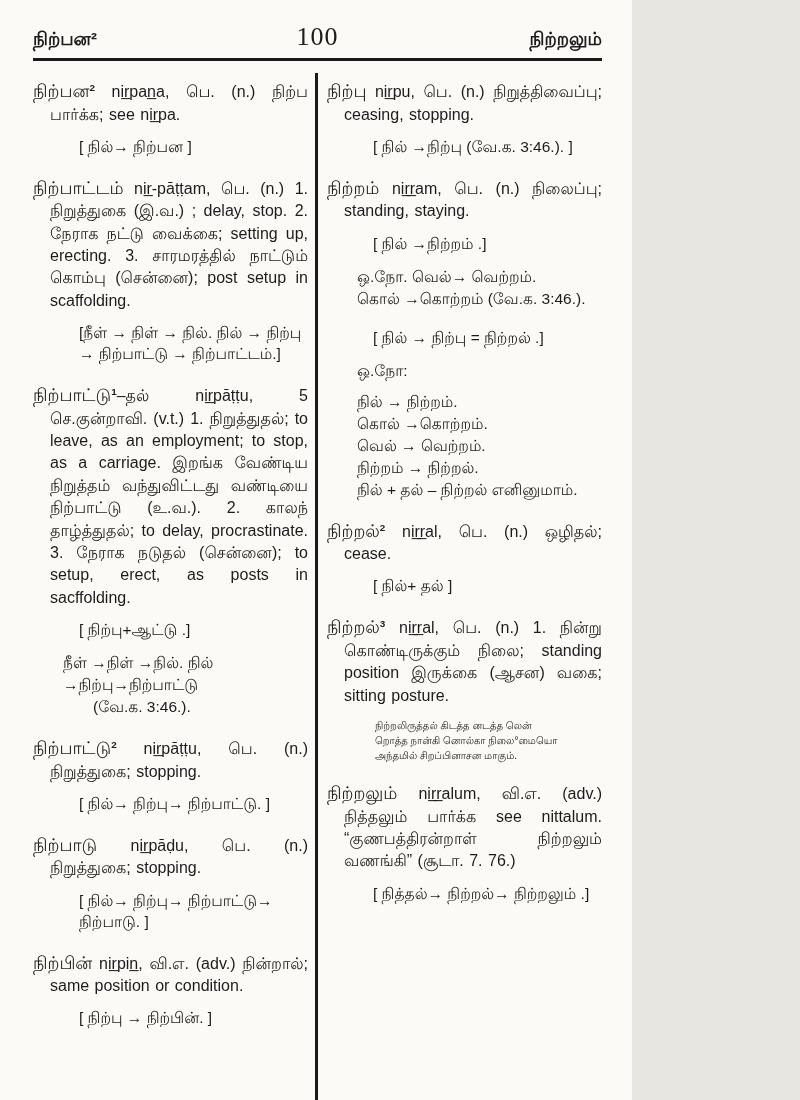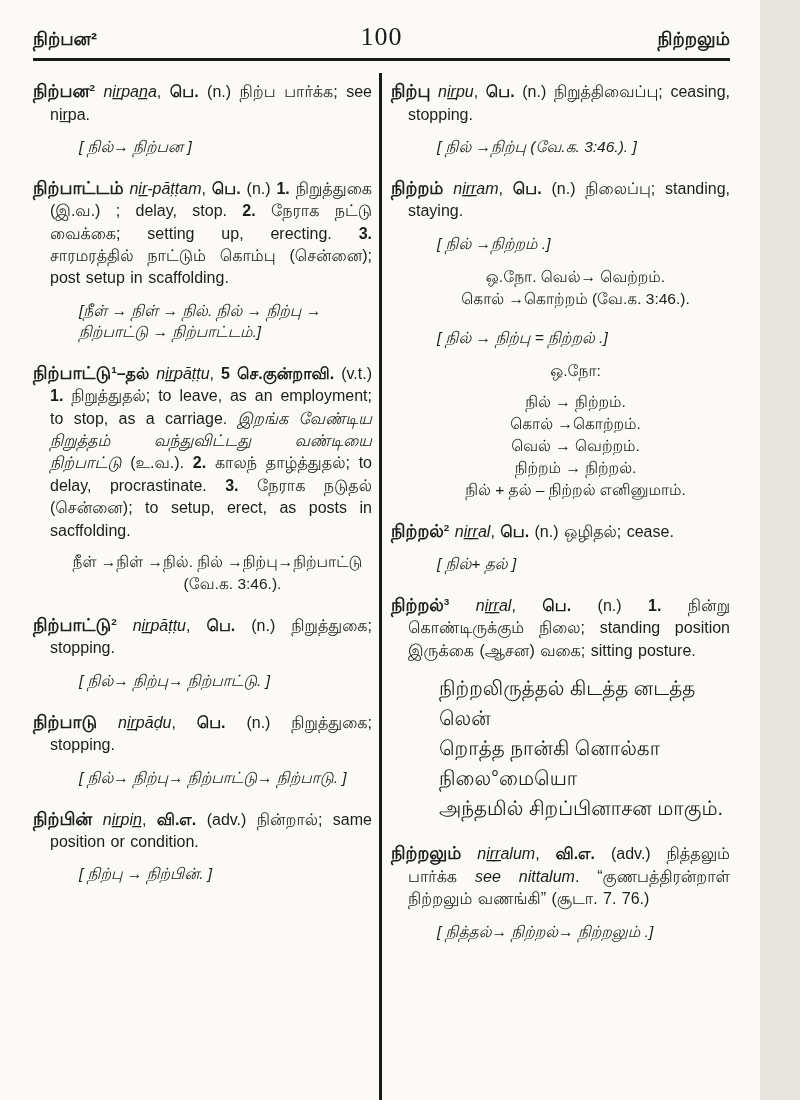--- a/index.html
+++ b/index.html
@@ -1,18 +1,18 @@
 <!DOCTYPE html>
 <html><head>
 <meta charset="utf-8">
 <style>
   html,body{margin:0;padding:0;background:#e8e6e0;}
   .page{
     position:relative;
-    width:760px;height:1100px;
+    width:632px;height:1100px;
     box-sizing:border-box;
     background:#fbfaf6;
     color:#1c1c1c;
     font-family:"Liberation Sans", sans-serif;
     padding:22px 30px 0 33px;
     display:flex;flex-direction:column;
     overflow:hidden;
   }
   
   .hdr{display:flex;align-items:baseline;margin-bottom:6px;}
@@ -27,35 +27,35 @@
   
   .entry{margin:0 0 18px 0;}
   .p-def{
     font-size:16px;line-height:1.40;
     text-align:justify;
     padding-left:17px;text-indent:-17px;
     margin:0 0 8px 0;
     word-spacing:1px;
   }
   .p-def .r-b:first-child{font-size:17.5px;}
-  .r-b{font-weight:bold;}
-  .r-i{font-style:italic;}
+  .r-b{font-weight:normal;}
+  .r-i{}
   .r-n{font-weight:normal;}
   .r-bs{font-weight:bold;font-size:62%;vertical-align:super;line-height:0;}
   .p-ety{
-    font-style:italic;font-size:15.5px;line-height:1.35;
+    font-size:15.5px;line-height:1.35;
     padding-left:46px;margin:11px 0 11px 0;
   }
   .p-deriv{
     font-size:15.5px;line-height:1.42;
-    padding-left:30px;margin:9px 0 9px 0;text-align:center;
+    padding-left:30px;margin:9px 0 9px 0;
   }
   .p-deriv .line.indent{padding-left:30px;}
   .p-quote{
-    font-size:20px;line-height:1.5;
+    font-size:10px;line-height:1.5;
     padding-left:48px;margin:11px 0 11px 0;
   }
 </style>
 </head>
 <body>
 
 <div class="page">
 
   <div class="hdr">
     <span class="gw">நிற்பன²</span>
@@ -70,20 +70,21 @@
         <article class="entry">
           <div class="p-def"><span class="r-b">நிற்பன</span><span class="r-bs">2</span><span class="r-n"> </span><span class="r-i">nir̲pan̲a</span><span class="r-n">, </span><span class="r-b">பெ.</span><span class="r-n"> (n.) நிற்ப பார்க்க; see nir̲pa.</span></div>
           <div class="p-ety">[ நில்→  நிற்பன ]</div>
         </article>
         <article class="entry">
           <div class="p-def"><span class="r-b">நிற்பாட்டம்</span><span class="r-n"> </span><span class="r-i">nir̲-pāṭṭam</span><span class="r-n">, </span><span class="r-b">பெ.</span><span class="r-n"> (n.) </span><span class="r-b">1.</span><span class="r-n"> நிறுத்துகை (இ.வ.) ; delay, stop. </span><span class="r-b">2.</span><span class="r-n"> நேராக நட்டு வைக்கை; setting up, erecting. </span><span class="r-b">3.</span><span class="r-n"> சாரமரத்தில் நாட்டும் கொம்பு (சென்னை); post setup in scaffolding.</span></div>
           <div class="p-ety">[நீள் → நிள் → நில். நில் → நிற்பு → நிற்பாட்டு → நிற்பாட்டம்.]</div>
         </article>
         <article class="entry">
           <div class="p-def"><span class="r-b">நிற்பாட்டு</span><span class="r-bs">1</span><span class="r-b">–தல்</span><span class="r-n"> </span><span class="r-i">nir̲pāṭṭu</span><span class="r-n">, </span><span class="r-b">5</span><span class="r-n"> </span><span class="r-b">செ.குன்றாவி.</span><span class="r-n"> (v.t.) </span><span class="r-b">1.</span><span class="r-n"> நிறுத்துதல்; to leave, as an employment; to stop, as a carriage. </span><span class="r-i">இறங்க வேண்டிய நிறுத்தம் வந்துவிட்டது வண்டியை நிற்பாட்டு</span><span class="r-n"> (உ.வ.). </span><span class="r-b">2.</span><span class="r-n"> காலந் தாழ்த்துதல்; to delay, procrastinate. </span><span class="r-b">3.</span><span class="r-n"> நேராக நடுதல் (சென்னை); to setup, erect, as posts in sacffolding.</span></div>
+          <div class="p-ety">[ நிற்பு+ஆட்டு .]</div>
           <div class="p-deriv">
             <div class="line">நீள் →நிள் →நில்.  நில் →நிற்பு→நிற்பாட்டு</div>
             <div class="line indent">(வே.க.  3:46.).</div>
           </div>
         </article>
         <article class="entry">
           <div class="p-def"><span class="r-b">நிற்பாட்டு</span><span class="r-bs">2</span><span class="r-n"> </span><span class="r-i">nir̲pāṭṭu</span><span class="r-n">, </span><span class="r-b">பெ.</span><span class="r-n"> (n.) நிறுத்துகை; stopping.</span></div>
           <div class="p-ety">[ நில்→  நிற்பு→ நிற்பாட்டு. ]</div>
         </article>
         <article class="entry">

